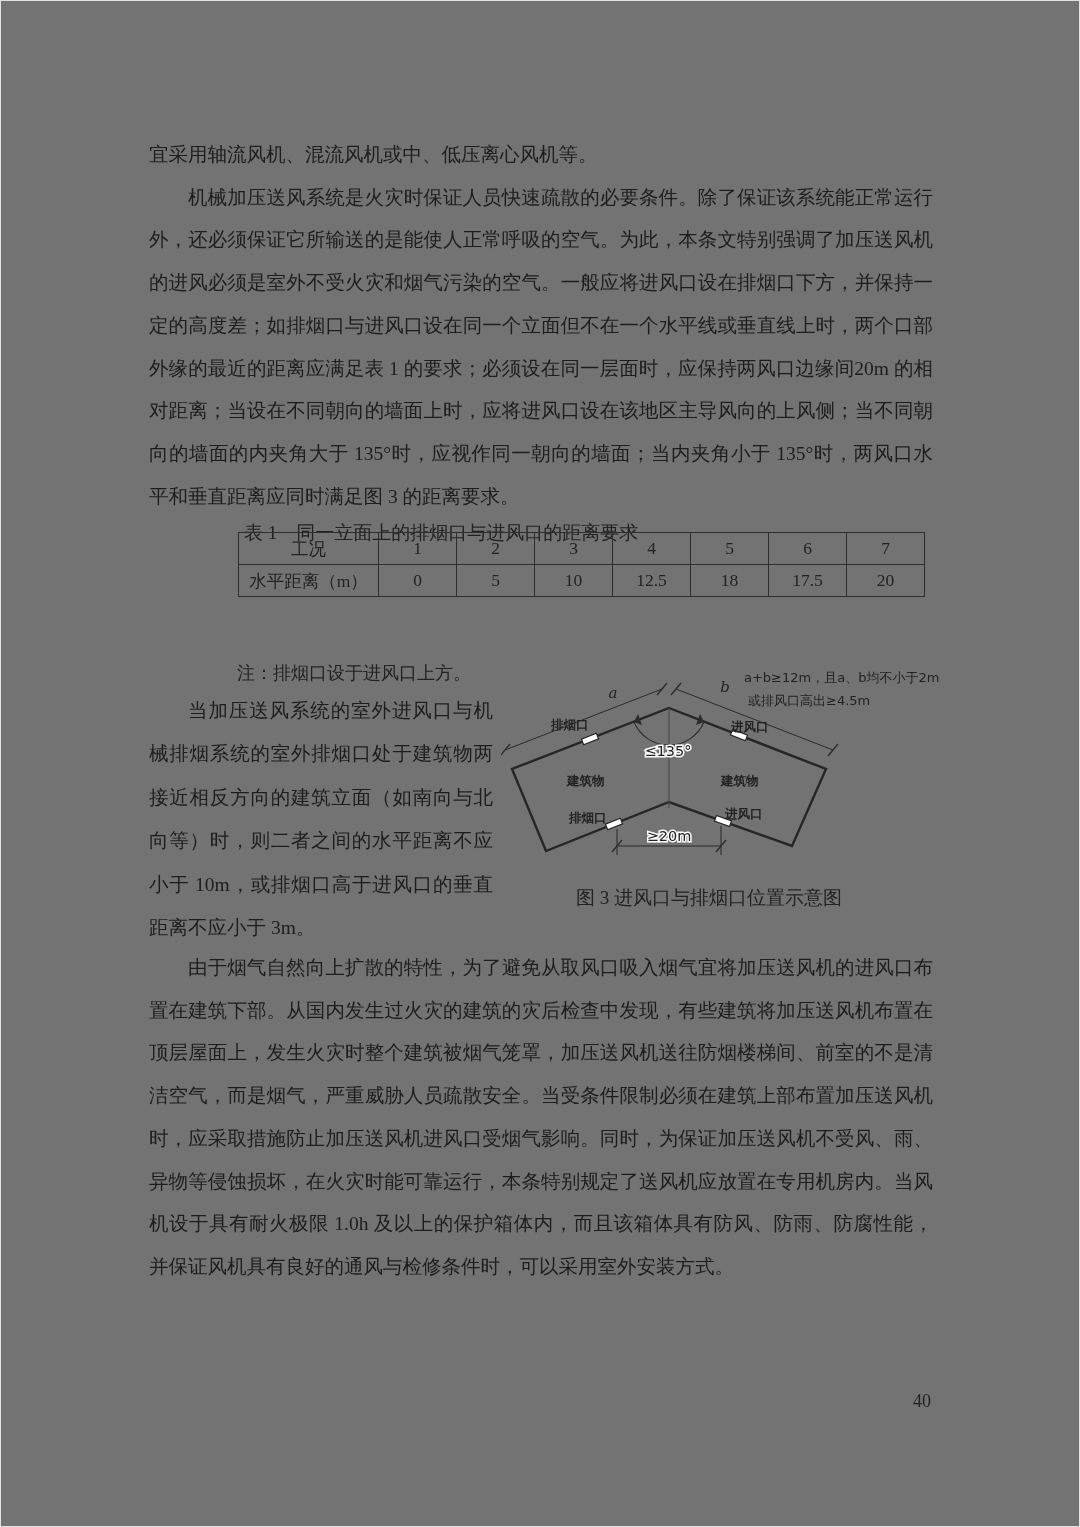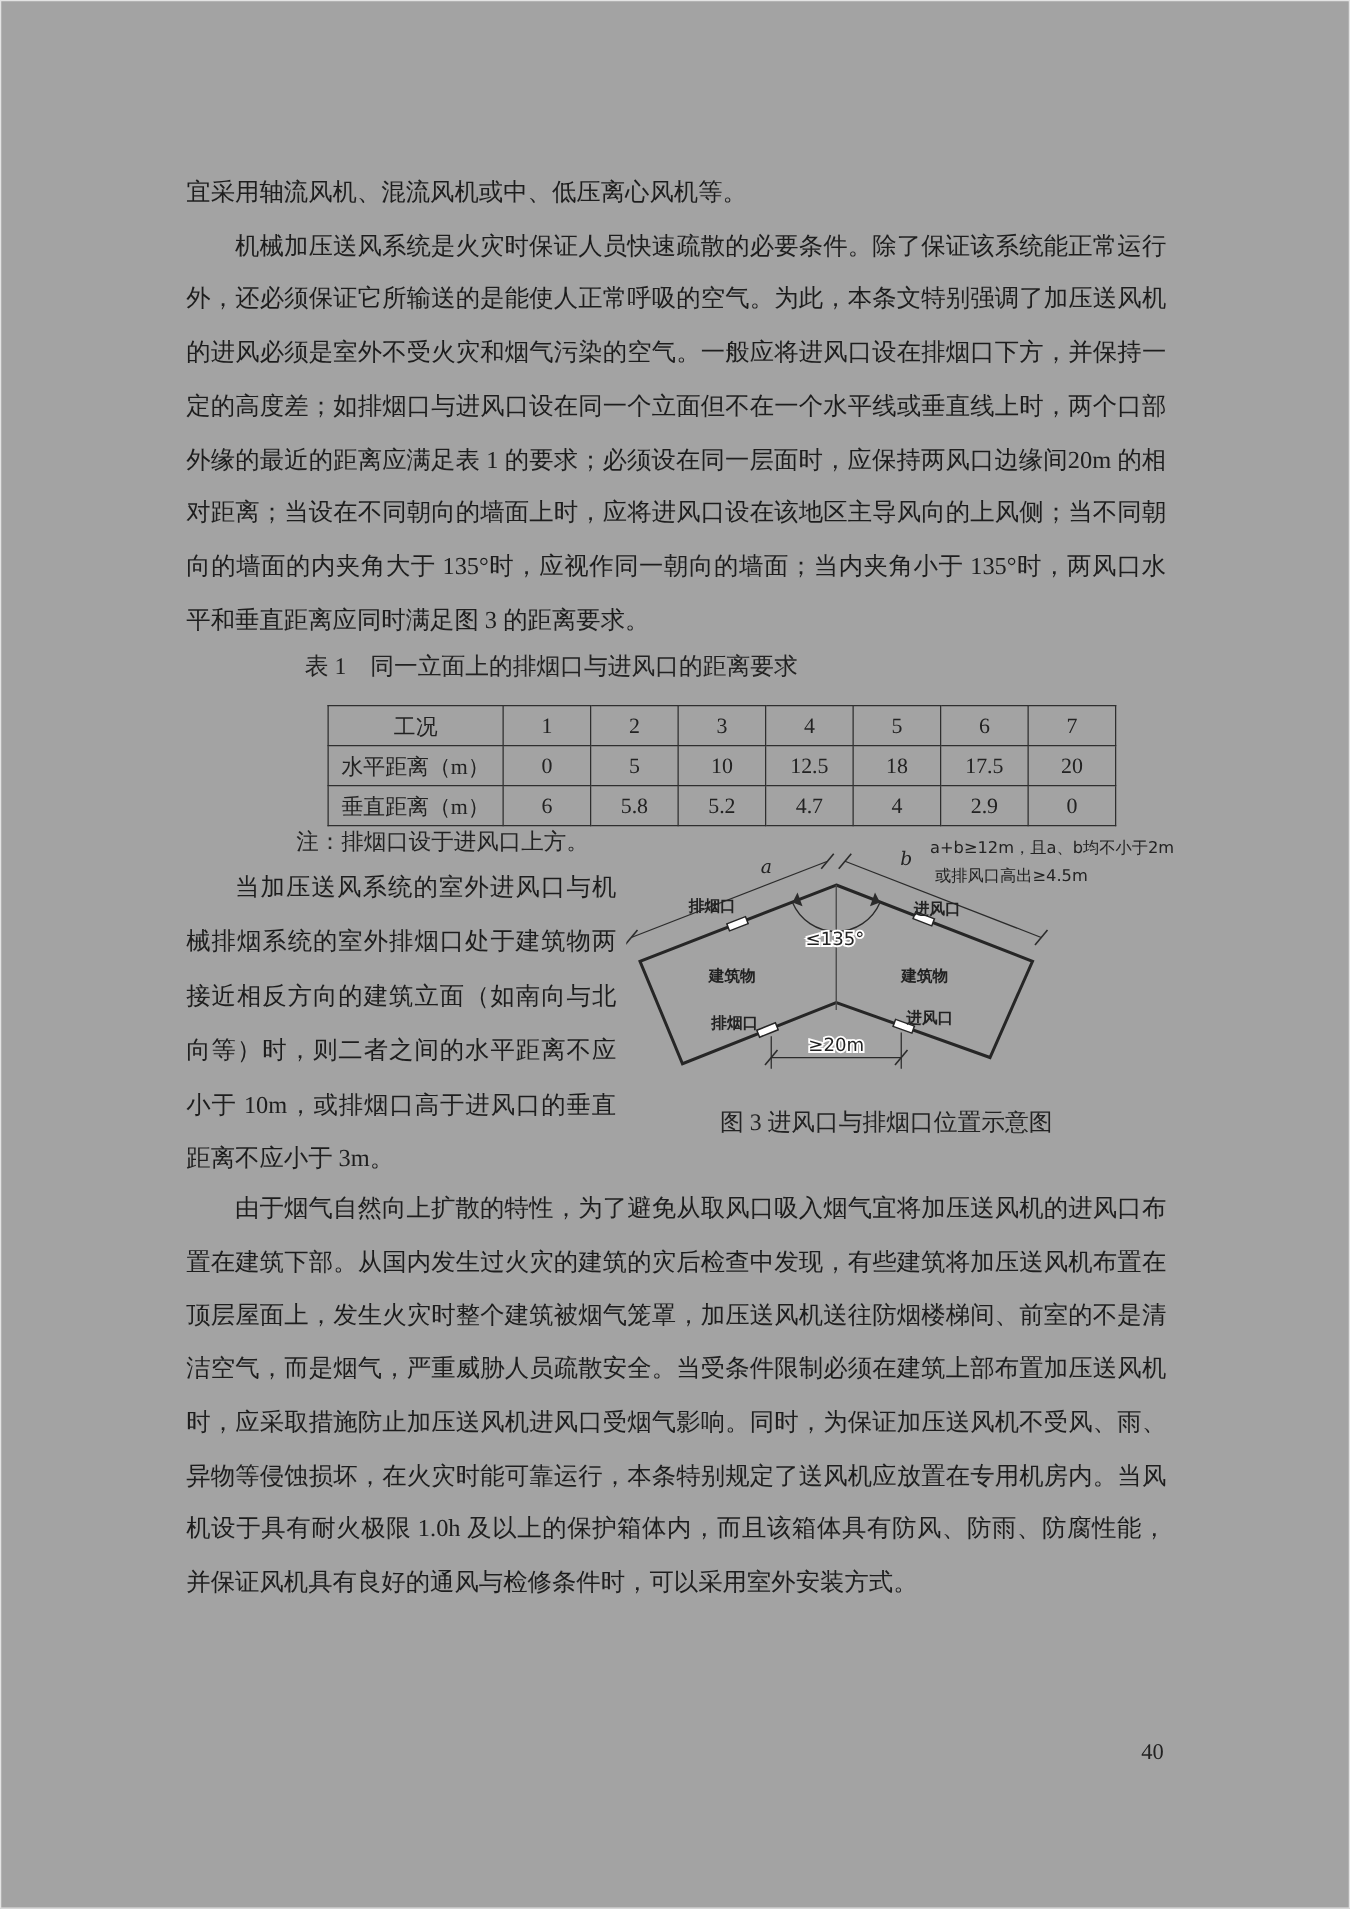--- a/index.html
+++ b/index.html
@@ -1,43 +1,43 @@
 <!DOCTYPE html>
 <html><head>
 <meta charset="utf-8">
 <style>
   html,body{margin:0;padding:0;background:#ffffff;}
   .page{
     position:relative;
     width:1080px;height:1527px;
-    background:#a3a3a3;
+    background:#737373;
     border:1px solid #e3e3e3;
     box-sizing:border-box;
     font-family:"Liberation Serif","DejaVu Serif",serif;
     color:#1d1d1d;
     overflow:hidden;
   }
   .flow{
     position:absolute;
     font-size:19.5px;
     line-height:42.7px;
     text-align:justify;
   }
   .flow p{margin:0;}
   .flow p.indent{text-indent:2em;}
   .tbl-title{
     position:absolute;left:0;top:519px;width:880px;
     text-align:center;font-size:19px;color:#222;
   }
   table.dist{
-    position:absolute;left:237px;top:563px;
+    position:absolute;left:237px;top:531px;
     border-collapse:collapse;
     table-layout:fixed;
-    width:631px;
-    font-size:17.5px;color:#222;margin-left:24px;
+    width:687px;
+    font-size:17.5px;color:#222;
   }
   table.dist td{
     border:1.4px solid #2e2e2e;
     height:31px;
     text-align:center;
     vertical-align:middle;
     padding:0;
     overflow:hidden;
   }
   table.dist td.c0{width:139px;}
@@ -94,30 +94,20 @@
       </tr>
       <tr>
         <td class="c0">水平距离（m）</td>
         <td>0</td>
         <td>5</td>
         <td>10</td>
         <td>12.5</td>
         <td>18</td>
         <td>17.5</td>
         <td>20</td>
-      </tr>
-      <tr>
-        <td class="c0">垂直距离（m）</td>
-        <td>6</td>
-        <td>5.8</td>
-        <td>5.2</td>
-        <td>4.7</td>
-        <td>4</td>
-        <td>2.9</td>
-        <td>0</td>
       </tr>
     </tbody>
   </table>
 
   <div class="note">注：排烟口设于进风口上方。</div>
 
   <div class="left-col">
     <p>当加压送风系统的室外进风口与机械排烟系统的室外排烟口处于建筑物两接近相反方向的建筑立面（如南向与北向等）时，则二者之间的水平距离不应小于 10m，或排烟口高于进风口的垂直距离不应小于 3m。</p>
   </div>
 

